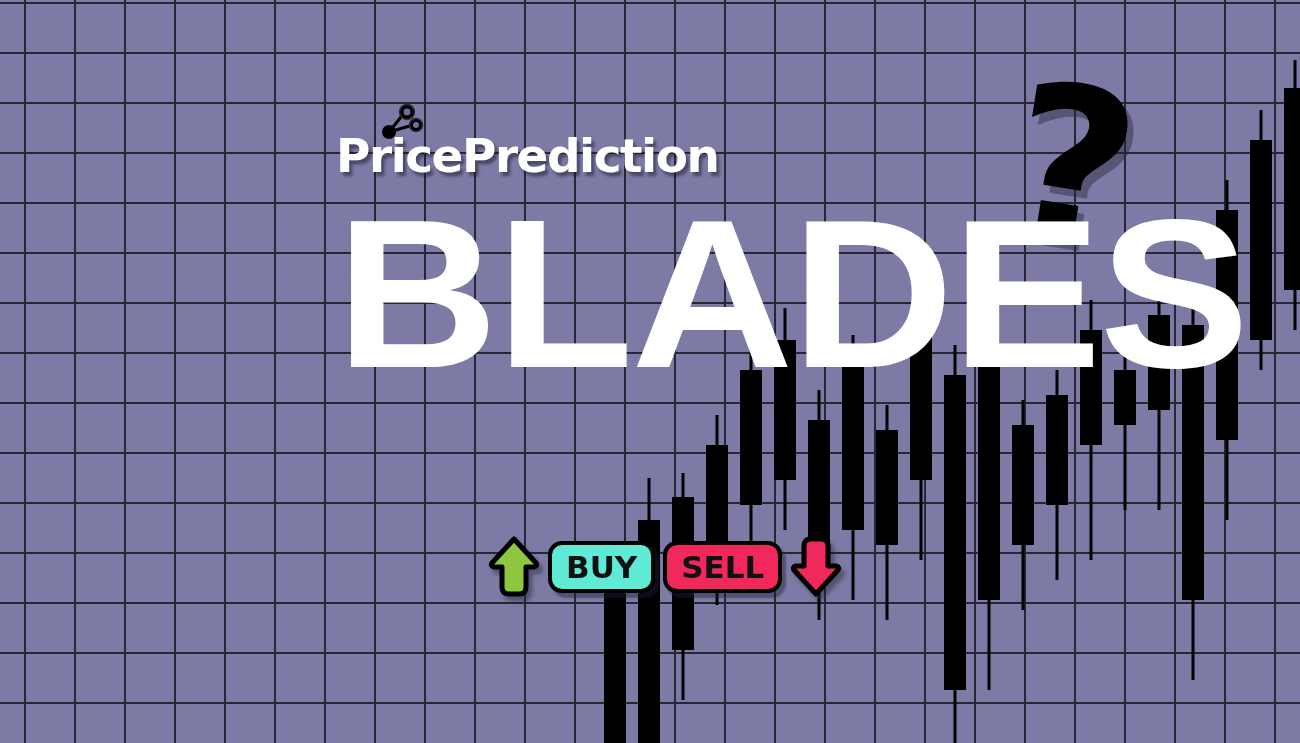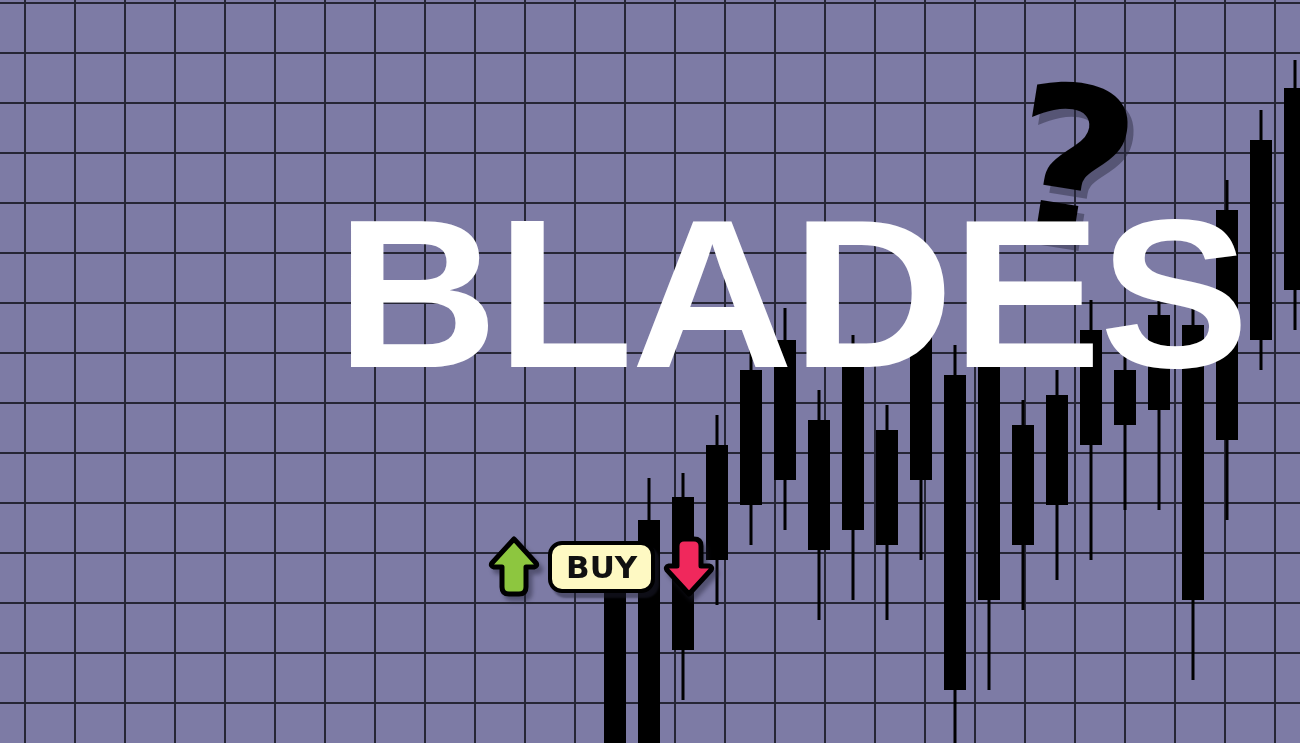--- a/index.html
+++ b/index.html
@@ -138,21 +138,21 @@
     padding:0 14px;
     border:4px solid #000;
     border-radius:14px;
     font-family:"DejaVu Sans","Liberation Sans",sans-serif;
     font-weight:bold;
     font-size:31px;
     letter-spacing:0px;
     color:#111;
     box-shadow:4px 5px 2px rgba(30,30,50,.45);
   }
-  .pill.buy{background:#fef9c3;}
+  .pill.buy{background:#5eead4;}
   .pill.sell{background:#f0285c;}
 </style>
 </head>
 <body>
 
 <div class="stage">
 
   <div class="grid"></div>
 
   <div class="candles">
@@ -237,34 +237,49 @@
         <div class="body" style="top: 30px; height: 200px;"></div>
       </div>
       <div class="candle" style="left: 1284px; top: 60px; width: 22px; height: 270px;">
         <div class="wick" style="top: 0px; height: 270px;"></div>
         <div class="body" style="top: 28px; height: 202px;"></div>
       </div>
     </div>
 
   <div class="qmark">?</div>
 
+  <div class="brand">
+    <svg class="brand-mark" viewBox="0 0 46 36">
+      <line x1="9" y1="28" x2="25" y2="8" stroke="#000" stroke-width="3"></line>
+      <line x1="9" y1="28" x2="33" y2="21" stroke="#000" stroke-width="3"></line>
+      <circle cx="9" cy="28" r="7" fill="#000"></circle>
+      <circle cx="27" cy="8" r="7.5" fill="#000" stroke="#2a2a3a" stroke-width="1.5"></circle>
+      <circle cx="27" cy="8" r="3.4" fill="#6f6d97"></circle>
+      <circle cx="36" cy="21" r="6.5" fill="#000" stroke="#2a2a3a" stroke-width="1.5"></circle>
+      <circle cx="36" cy="21" r="3" fill="#6f6d97"></circle>
+    </svg>
+    <span class="brand-text">PricePrediction</span>
+  </div>
 
   <div class="title">BLADES</div>
 
 
   <div class="actions">
 
     <svg class="arrow" viewBox="0 0 52 62">
       <path d="M26 3 L48 27 Q50 30 46 31 L38 31 L38 51 Q38 58 31 58 L21 58 Q14 58 14 51 L14 31 L6 31 Q2 30 4 27 Z" fill="#8dc63f" stroke="#000" stroke-width="5" stroke-linejoin="round"></path>
     </svg>
 
     <div class="pill buy">
       <span>BUY</span>
     </div>
 
+    <div class="pill sell">
+      <span>SELL</span>
+    </div>
 
     <svg class="arrow" viewBox="0 0 52 62">
       <path d="M26 58 L48 34 Q50 31 46 30 L38 30 L38 10 Q38 3 31 3 L21 3 Q14 3 14 10 L14 30 L6 30 Q2 31 4 34 Z" fill="#f0285c" stroke="#000" stroke-width="5" stroke-linejoin="round"></path>
     </svg>
 
   </div>
 
 </div>
 
 </body></html>

